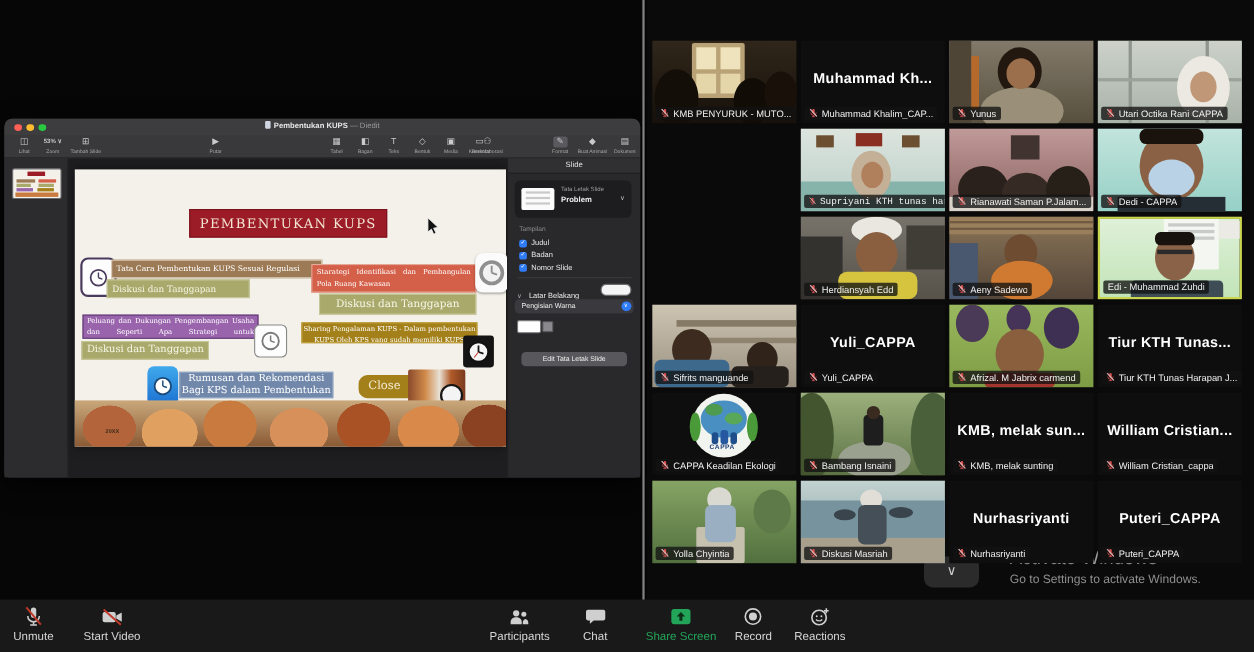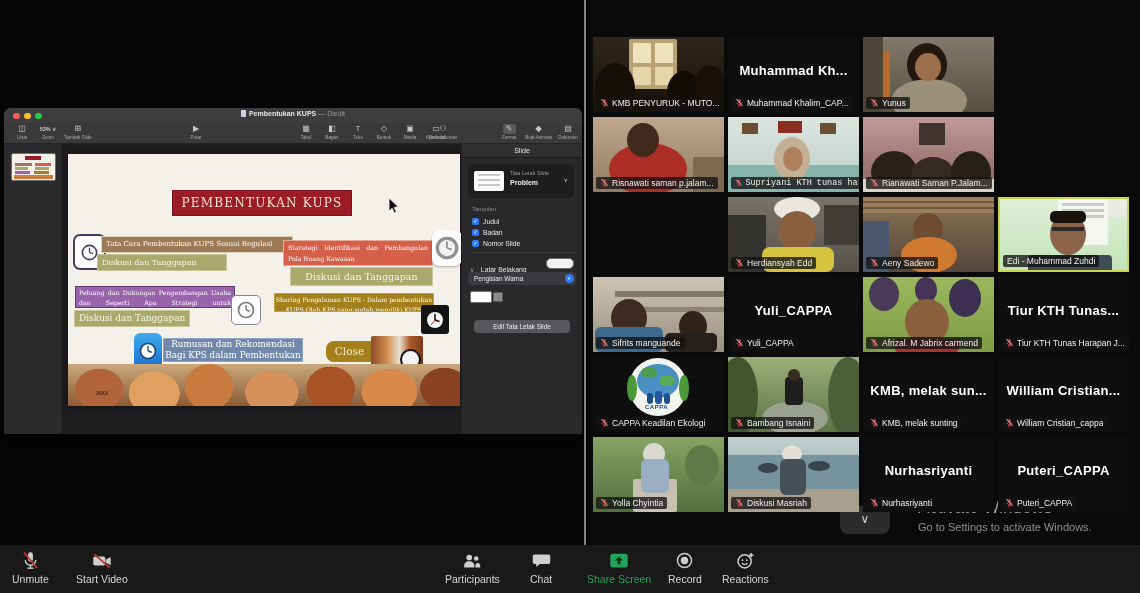--- a/index.html
+++ b/index.html
@@ -378,34 +378,36 @@
             <rect x="9" y="3" width="6" height="11" rx="3" fill="#d94f4f"></rect>
             <path d="M5.5 11.5a6.5 6.5 0 0 0 13 0" fill="none" stroke="#d94f4f" stroke-width="2"></path>
             <line x1="12" y1="18" x2="12" y2="21.5" stroke="#d94f4f" stroke-width="2"></line>
             <line x1="8" y1="21.5" x2="16" y2="21.5" stroke="#d94f4f" stroke-width="2"></line>
             <line x1="4" y1="3" x2="20" y2="21" stroke="#f0f0f0" stroke-width="2.6"></line>
             <line x1="4" y1="3" x2="20" y2="21" stroke="#d94f4f" stroke-width="1.4"></line>
           </svg>
           <span>Yunus</span>
         </div>
       </div>
-      <div class="tile" style="left: 5px; top: 117px; background: linear-gradient(rgb(192, 168, 144), rgb(146, 123, 98));">
-        <span class="shape" style="left: 16px; top: 26px; width: 78px; height: 52px; background: rgb(171, 45, 38); border-radius: 50%;"></span>
-        <span class="shape" style="left: 34px; top: 6px; width: 32px; height: 34px; background: rgb(65, 41, 28); border-radius: 50%;"></span>
-        <span class="shape" style="left: 100px; top: 40px; width: 31px; height: 35px; background: rgb(125, 105, 80); border-radius: 0px;"></span>
-        <div class="tile-label">
-          <svg viewBox="0 0 24 24" width="9" height="9">
-            <rect x="9" y="3" width="6" height="11" rx="3" fill="#d94f4f"></rect>
-            <path d="M5.5 11.5a6.5 6.5 0 0 0 13 0" fill="none" stroke="#d94f4f" stroke-width="2"></path>
-            <line x1="12" y1="18" x2="12" y2="21.5" stroke="#d94f4f" stroke-width="2"></line>
-            <line x1="8" y1="21.5" x2="16" y2="21.5" stroke="#d94f4f" stroke-width="2"></line>
-            <line x1="4" y1="3" x2="20" y2="21" stroke="#f0f0f0" stroke-width="2.6"></line>
-            <line x1="4" y1="3" x2="20" y2="21" stroke="#d94f4f" stroke-width="1.4"></line>
-          </svg>
-          <span>Risnawati saman p.jalam...</span>
+      <div class="tile" style="left: 410px; top: 37px; background: linear-gradient(rgb(204, 210, 202), rgb(169, 178, 168));">
+        <span class="shape" style="left: 28px; top: 0px; width: 3px; height: 75px; background: rgb(143, 150, 142); border-radius: 0px;"></span>
+        <span class="shape" style="left: 98px; top: 0px; width: 3px; height: 75px; background: rgb(143, 150, 142); border-radius: 0px;"></span>
+        <span class="shape" style="left: 0px; top: 34px; width: 131px; height: 3px; background: rgb(154, 162, 154); border-radius: 0px;"></span>
+        <span class="shape" style="left: 72px; top: 14px; width: 48px; height: 58px; background: rgb(236, 233, 226); border-radius: 50%;"></span>
+        <span class="shape" style="left: 84px; top: 28px; width: 24px; height: 28px; background: rgb(192, 152, 120); border-radius: 50%;"></span>
+        <div class="tile-label">
+          <svg viewBox="0 0 24 24" width="9" height="9">
+            <rect x="9" y="3" width="6" height="11" rx="3" fill="#d94f4f"></rect>
+            <path d="M5.5 11.5a6.5 6.5 0 0 0 13 0" fill="none" stroke="#d94f4f" stroke-width="2"></path>
+            <line x1="12" y1="18" x2="12" y2="21.5" stroke="#d94f4f" stroke-width="2"></line>
+            <line x1="8" y1="21.5" x2="16" y2="21.5" stroke="#d94f4f" stroke-width="2"></line>
+            <line x1="4" y1="3" x2="20" y2="21" stroke="#f0f0f0" stroke-width="2.6"></line>
+            <line x1="4" y1="3" x2="20" y2="21" stroke="#d94f4f" stroke-width="1.4"></line>
+          </svg>
+          <span>Utari Octika Rani CAPPA</span>
         </div>
       </div>
       <div class="tile" style="left: 140px; top: 117px; background: linear-gradient(rgb(221, 228, 222), rgb(185, 207, 200)); font-family: Liberation Mono, monospace;">
         <span class="shape" style="left: 0px; top: 48px; width: 131px; height: 27px; background: rgb(134, 179, 170); border-radius: 0px;"></span>
         <span class="shape" style="left: 14px; top: 6px; width: 16px; height: 11px; background: rgb(107, 79, 48); border-radius: 0px;"></span>
         <span class="shape" style="left: 50px; top: 4px; width: 24px; height: 12px; background: rgb(138, 46, 34); border-radius: 0px;"></span>
         <span class="shape" style="left: 92px; top: 6px; width: 16px; height: 11px; background: rgb(107, 79, 48); border-radius: 0px;"></span>
         <span class="shape" style="left: 46px; top: 20px; width: 36px; height: 44px; background: rgb(196, 176, 150); border-radius: 50%;"></span>
         <span class="shape" style="left: 55px; top: 30px; width: 20px; height: 24px; background: rgb(176, 127, 92); border-radius: 50%;"></span>
         <div class="tile-label">
@@ -429,20 +431,37 @@
         <div class="tile-label">
           <svg viewBox="0 0 24 24" width="9" height="9">
             <rect x="9" y="3" width="6" height="11" rx="3" fill="#d94f4f"></rect>
             <path d="M5.5 11.5a6.5 6.5 0 0 0 13 0" fill="none" stroke="#d94f4f" stroke-width="2"></path>
             <line x1="12" y1="18" x2="12" y2="21.5" stroke="#d94f4f" stroke-width="2"></line>
             <line x1="8" y1="21.5" x2="16" y2="21.5" stroke="#d94f4f" stroke-width="2"></line>
             <line x1="4" y1="3" x2="20" y2="21" stroke="#f0f0f0" stroke-width="2.6"></line>
             <line x1="4" y1="3" x2="20" y2="21" stroke="#d94f4f" stroke-width="1.4"></line>
           </svg>
           <span>Rianawati Saman P.Jalam...</span>
+        </div>
+      </div>
+      <div class="tile" style="left: 410px; top: 117px; background: linear-gradient(rgb(194, 228, 220), rgb(150, 208, 198));">
+        <span class="shape" style="left: 38px; top: 2px; width: 58px; height: 64px; background: rgb(138, 97, 68); border-radius: 50%;"></span>
+        <span class="shape" style="left: 38px; top: 0px; width: 58px; height: 14px; background: rgb(26, 18, 12); border-radius: 6px;"></span>
+        <span class="shape" style="left: 46px; top: 28px; width: 42px; height: 34px; background: rgb(186, 210, 230); border-radius: 50%;"></span>
+        <span class="shape" style="left: 18px; top: 62px; width: 98px; height: 13px; background: rgb(37, 46, 52); border-radius: 0px;"></span>
+        <div class="tile-label">
+          <svg viewBox="0 0 24 24" width="9" height="9">
+            <rect x="9" y="3" width="6" height="11" rx="3" fill="#d94f4f"></rect>
+            <path d="M5.5 11.5a6.5 6.5 0 0 0 13 0" fill="none" stroke="#d94f4f" stroke-width="2"></path>
+            <line x1="12" y1="18" x2="12" y2="21.5" stroke="#d94f4f" stroke-width="2"></line>
+            <line x1="8" y1="21.5" x2="16" y2="21.5" stroke="#d94f4f" stroke-width="2"></line>
+            <line x1="4" y1="3" x2="20" y2="21" stroke="#f0f0f0" stroke-width="2.6"></line>
+            <line x1="4" y1="3" x2="20" y2="21" stroke="#d94f4f" stroke-width="1.4"></line>
+          </svg>
+          <span>Dedi - CAPPA</span>
         </div>
       </div>
       <div class="tile" style="left: 140px; top: 197px; background: linear-gradient(rgb(119, 115, 107), rgb(86, 82, 74));">
         <span class="shape" style="left: 0px; top: 18px; width: 38px; height: 57px; background: rgb(51, 50, 46); border-radius: 0px;"></span>
         <span class="shape" style="left: 96px; top: 8px; width: 35px; height: 40px; background: rgb(64, 60, 54); border-radius: 0px;"></span>
         <span class="shape" style="left: 46px; top: 0px; width: 46px; height: 24px; background: rgb(233, 231, 224); border-radius: 50%;"></span>
         <span class="shape" style="left: 50px; top: 14px; width: 38px; height: 40px; background: rgb(138, 95, 64); border-radius: 50%;"></span>
         <span class="shape" style="left: 34px; top: 50px; width: 72px; height: 25px; background: rgb(214, 195, 62); border-radius: 8px;"></span>
         <div class="tile-label">
           <svg viewBox="0 0 24 24" width="9" height="9">

